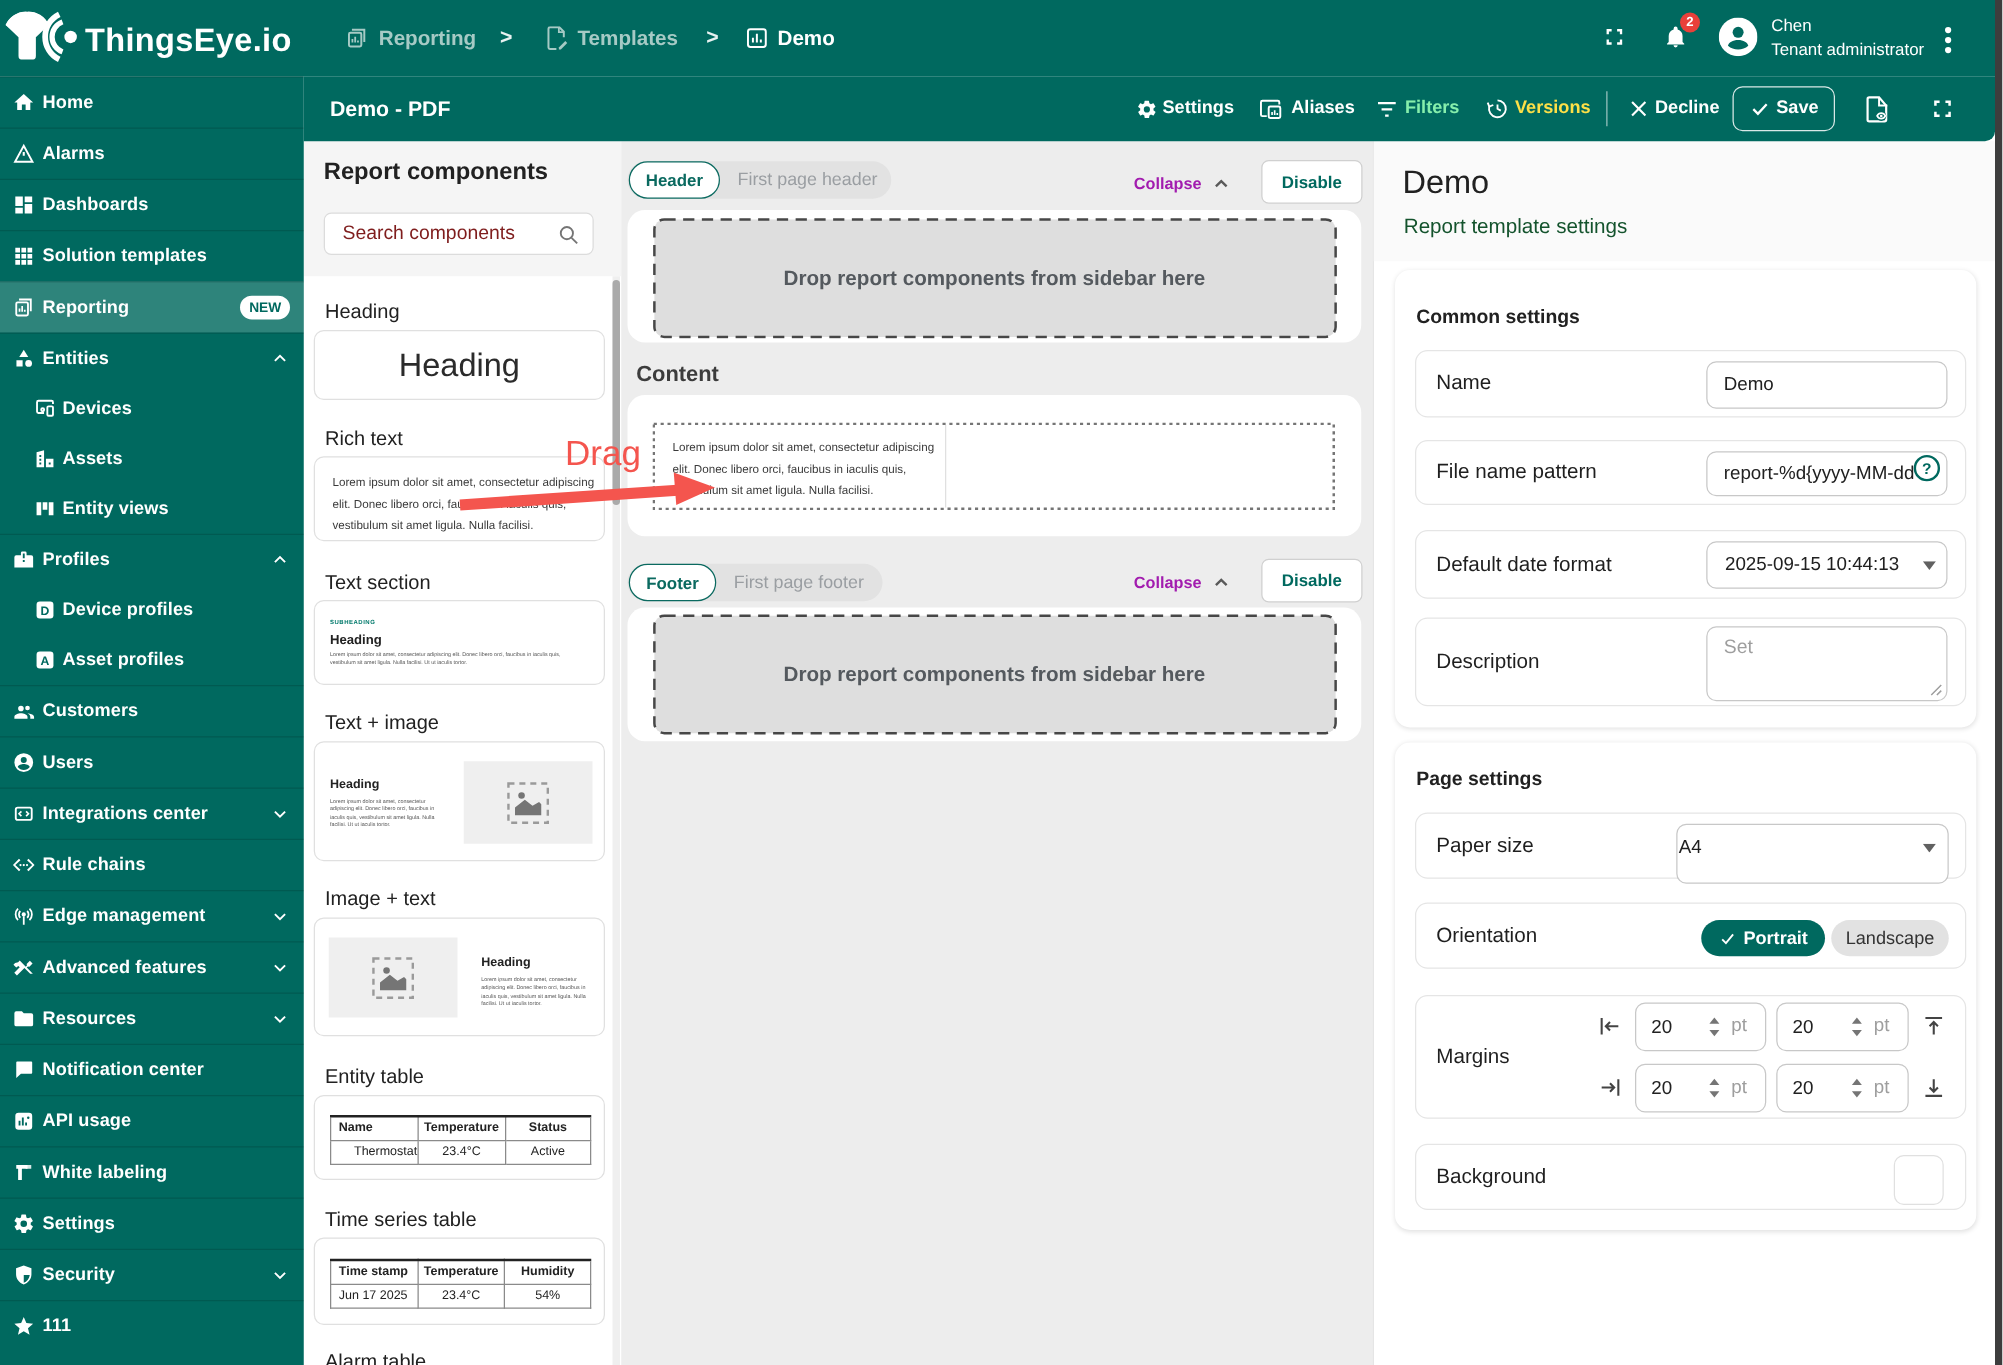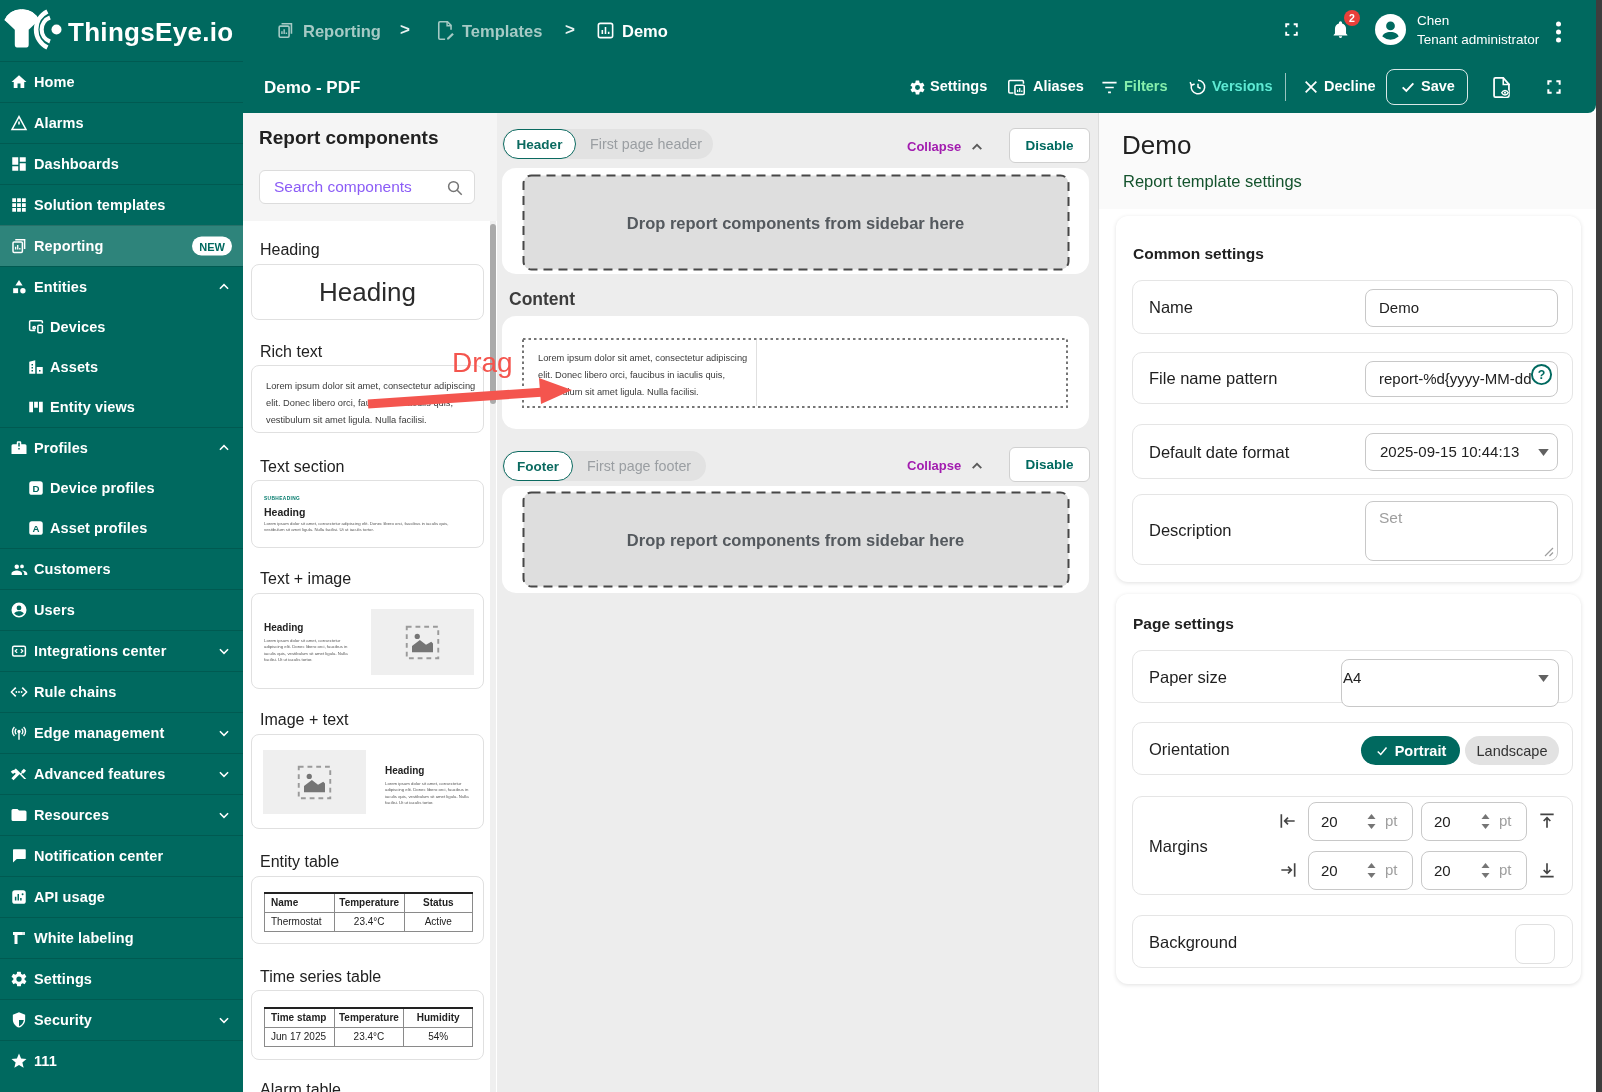--- a/index.html
+++ b/index.html
@@ -21,21 +21,21 @@
 .mi .ic { position:absolute; left:10px; top:50%; transform:translateY(-50%); width:18px; height:18px; }
 .mi.sub .ic { left:27px; }
 .mi .chev { position:absolute; right:12px; top:50%; transform:translateY(-50%); width:14px; height:14px; }
 .mi.div { border-top:1px solid rgba(0,0,0,0.14); }
 .mi.active { background:rgba(255,255,255,0.18); }
 .newbadge { position:absolute; right:11px; top:50%; transform:translateY(-50%); background:#fff; color:#00695f; font-size:11px; font-weight:bold; padding:3.5px 7px; border-radius:10px; }
 
 #comphead { position:absolute; left:0; top:0; width:254px; height:108px; background:#f5f5f5; }
 #comphead h2 { position:absolute; left:16px; top:14px; font-size:19px; color:#212121; font-weight:bold; }
 #searchbox { position:absolute; left:16px; top:57px; width:216px; height:34px; background:#fff; border:1px solid #dcdcdc; border-radius:6px; }
-#searchbox span { position:absolute; left:14px; top:7px; font-size:15.5px; color:#8b5cf6; }
+#searchbox span { position:absolute; left:14px; top:7px; font-size:15.5px; color:#7f1d1d; }
 .complabel { position:absolute; left:17px; font-size:16px; color:#212121; }
 .compcard { position:absolute; left:8px; width:233px; background:#fff; border:1px solid #e0e0e0; border-radius:8px; }
 
 .band { position:absolute; left:5px; width:587px; background:#fff; border-radius:14px; }
 .chip-gray { position:absolute; height:30px; background:#e2e2e2; border-radius:15px; }
 .chip-white { position:absolute; left:1px; top:0px; height:30px; background:#fff; border:1.5px solid #0b6a60; border-radius:15px; color:#0b6a60; font-weight:bold; font-size:13.5px; display:flex; align-items:center; justify-content:center; box-sizing:border-box; }
 .chipname { position:absolute; top:0; height:30px; display:flex; align-items:center; color:#9a9ea2; font-size:14.3px; }
 .collapse { position:absolute; color:#a21caf; font-weight:bold; font-size:13px; }
 .disable { position:absolute; width:81px; height:35px; background:#fff; border:1px solid #d0d0d0; border-radius:6px; color:#00695f; font-weight:bold; font-size:13.5px; display:flex; align-items:center; justify-content:center; }
 .dropzone-text { position:absolute; width:100%; text-align:center; color:#54595e; font-weight:bold; font-size:16.5px; }
@@ -103,21 +103,21 @@
     <div class="complabel" style="top:740px">Entity table</div>
     <div class="compcard" style="top:763px;height:68px">
       <table style="position:absolute;left:12px;top:15px;width:209px;border-collapse:collapse;font-size:10px;color:#222;text-align:center;border-top:2px solid #222">
         <tbody>
             <tr style="font-weight:bold">
               <td style="border:1px solid #8a8a8a;width:70px;height:19px;text-align:left;padding-left:6px">Name</td>
               <td style="border:1px solid #8a8a8a;width:70px">Temperature</td>
               <td style="border:1px solid #8a8a8a;width:69px">Status</td>
             </tr>
         <tr>
-              <td style="border:1px solid #8a8a8a;height:19px;text-align:left;padding-left:6px">Thermostat</td>
+              <td style="border:1px solid #8a8a8a;height:19px;text-align:right;padding-left:6px">Thermostat</td>
               <td style="border:1px solid #8a8a8a">23.4°C</td>
               <td style="border:1px solid #8a8a8a">Active</td>
             </tr>
       </tbody>
         </table>
     </div>
     <div class="complabel" style="top:855px">Time series table</div>
     <div class="compcard" style="top:877px;height:70px">
       <table style="position:absolute;left:12px;top:16px;width:209px;border-collapse:collapse;font-size:10px;color:#222;text-align:center;border-top:2px solid #222">
         <tbody>
@@ -529,21 +529,21 @@
     <span class="abs" style="left:790px;top:17px;font-size:14.5px;font-weight:bold;color:#fff">Aliases</span>
     <svg class="abs" style="left:858px;top:19px;width:17px;height:15px" viewBox="0 0 24 20" stroke="#fff" stroke-width="2.4" fill="none">
         <path d="M2 3h20M6 10h12M10 17h4"></path>
       </svg>
     <span class="abs" style="left:881px;top:17px;font-size:14.5px;font-weight:bold;color:#86efac">Filters</span>
     <svg class="abs" style="left:946px;top:17px;width:18px;height:18px" viewBox="0 0 24 24" fill="none" stroke="#fff" stroke-width="2">
         <path d="M12 3a9 9 0 11-8.8 6.7"></path>
         <path d="M1.5 5.5L3.2 9.7 7.5 8" stroke-width="2"></path>
         <path d="M12 7.5V12l3.5 2" stroke-width="2"></path>
       </svg>
-    <span class="abs" style="left:969px;top:17px;font-size:14.5px;font-weight:bold;color:#5eead4">Versions</span>
+    <span class="abs" style="left:969px;top:17px;font-size:14.5px;font-weight:bold;color:#fde047">Versions</span>
     <div class="abs" style="left:1042px;top:12px;width:1px;height:28px;background:rgba(255,255,255,0.6)"></div>
     <svg class="abs" style="left:1060px;top:18px;width:16px;height:16px" viewBox="0 0 24 24" stroke="#fff" stroke-width="2.6" fill="none">
         <path d="M4 4l16 16M20 4L4 20"></path>
       </svg>
     <span class="abs" style="left:1081px;top:17px;font-size:14.5px;font-weight:bold;color:#fff">Decline</span>
     <div class="abs" style="left:1143px;top:8px;width:82px;height:36px;border:1px solid rgba(255,255,255,0.85);border-radius:8px"></div>
     <svg class="abs" style="left:1157px;top:18px;width:16px;height:16px" viewBox="0 0 24 24" stroke="#fff" stroke-width="2.8" fill="none">
         <path d="M4 12.5l5.5 5.5L20 6.5"></path>
       </svg>
     <span class="abs" style="left:1178px;top:17px;font-size:14.5px;font-weight:bold;color:#fff">Save</span>

